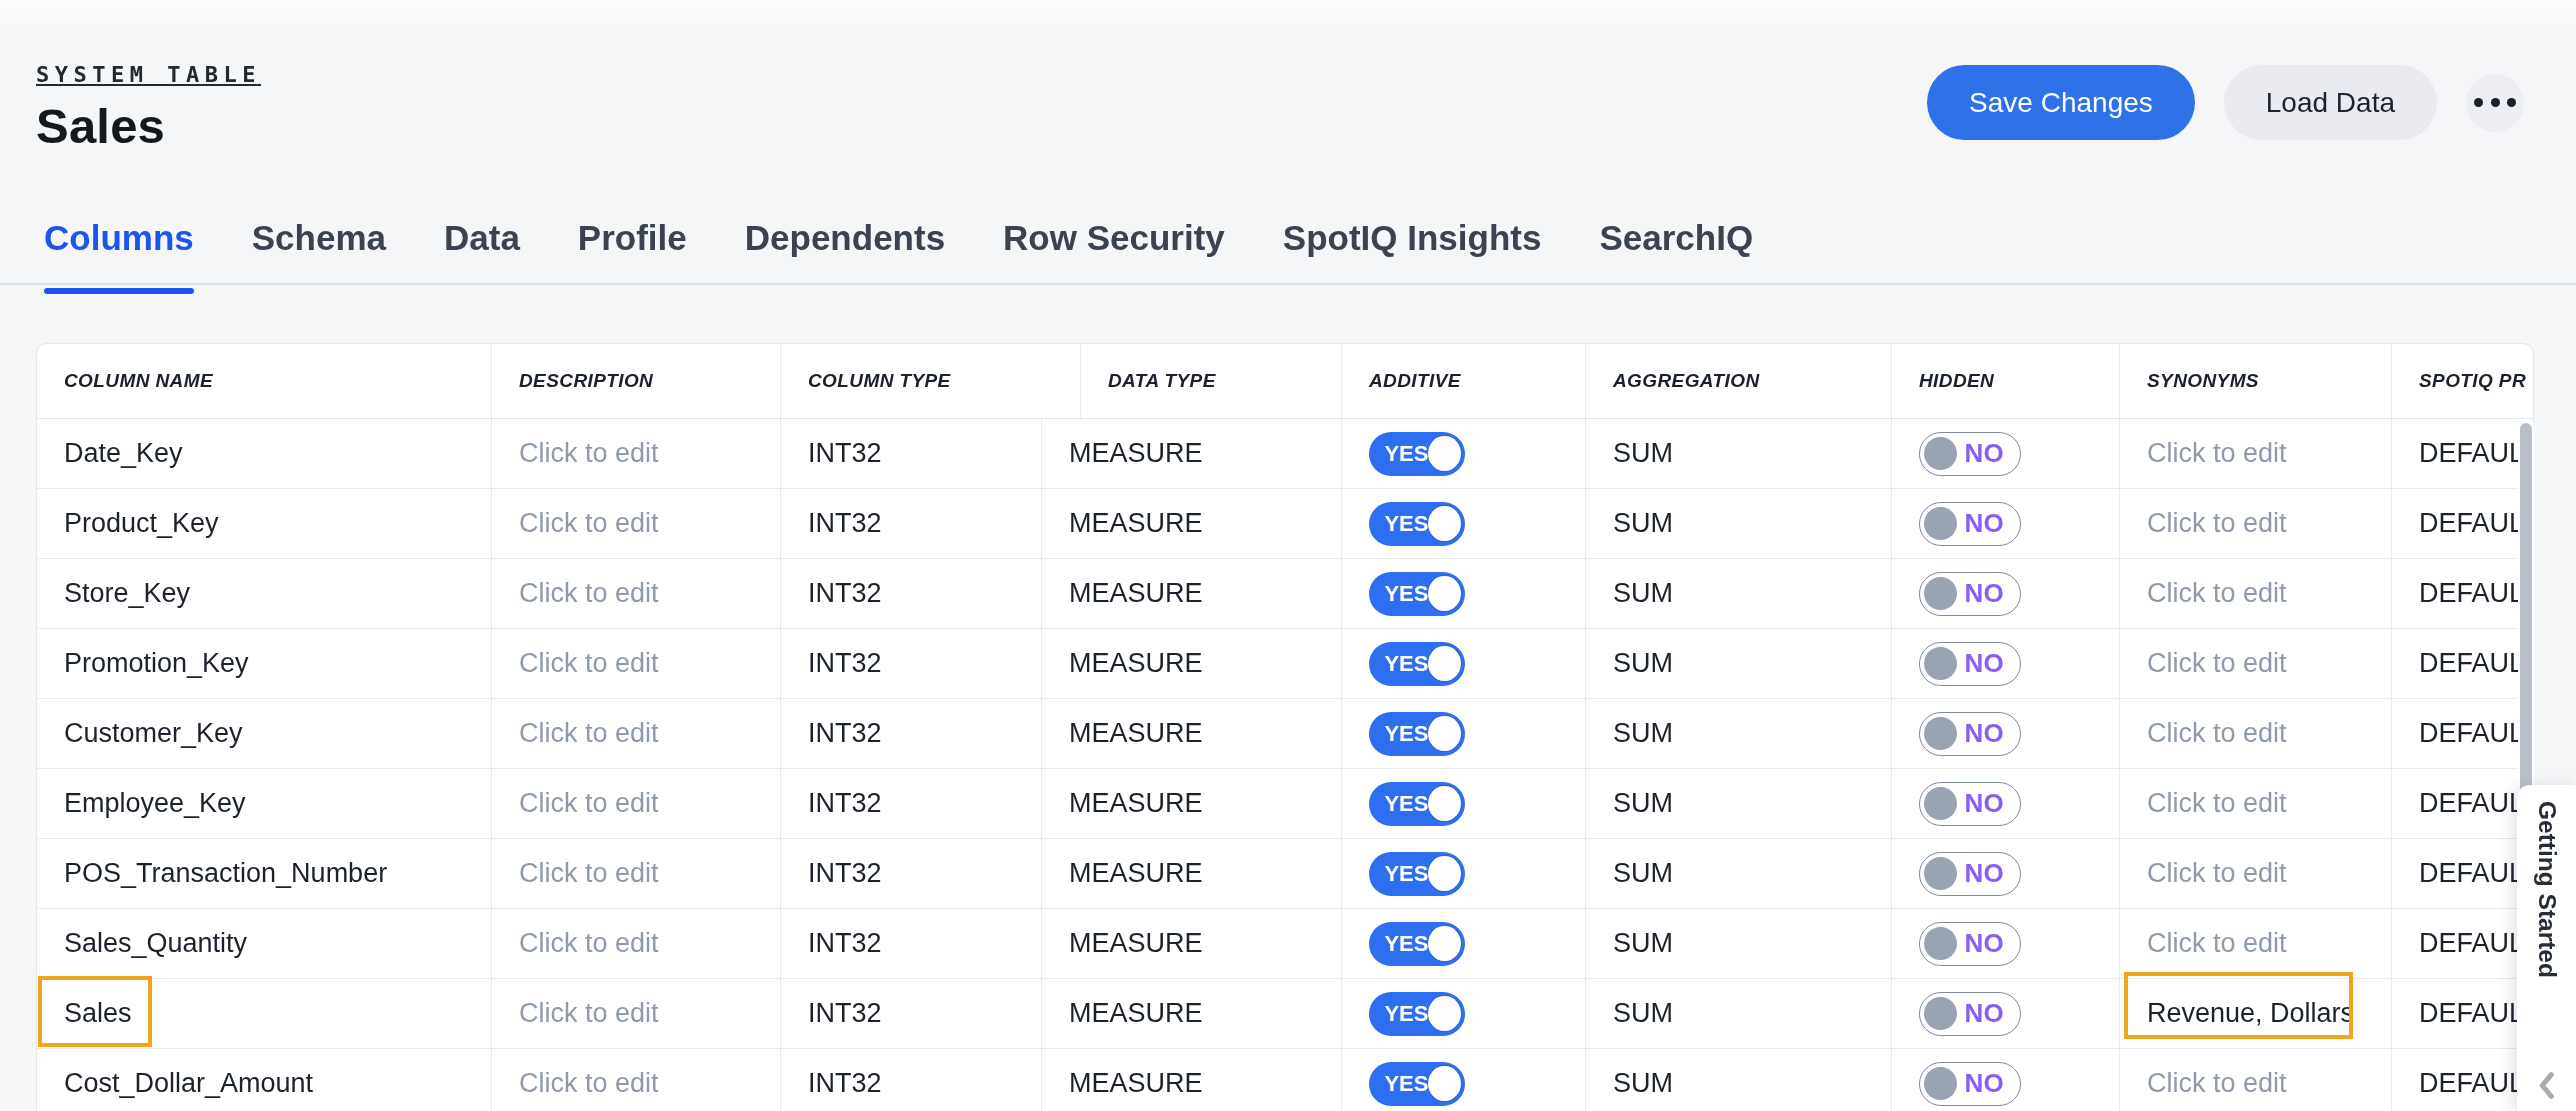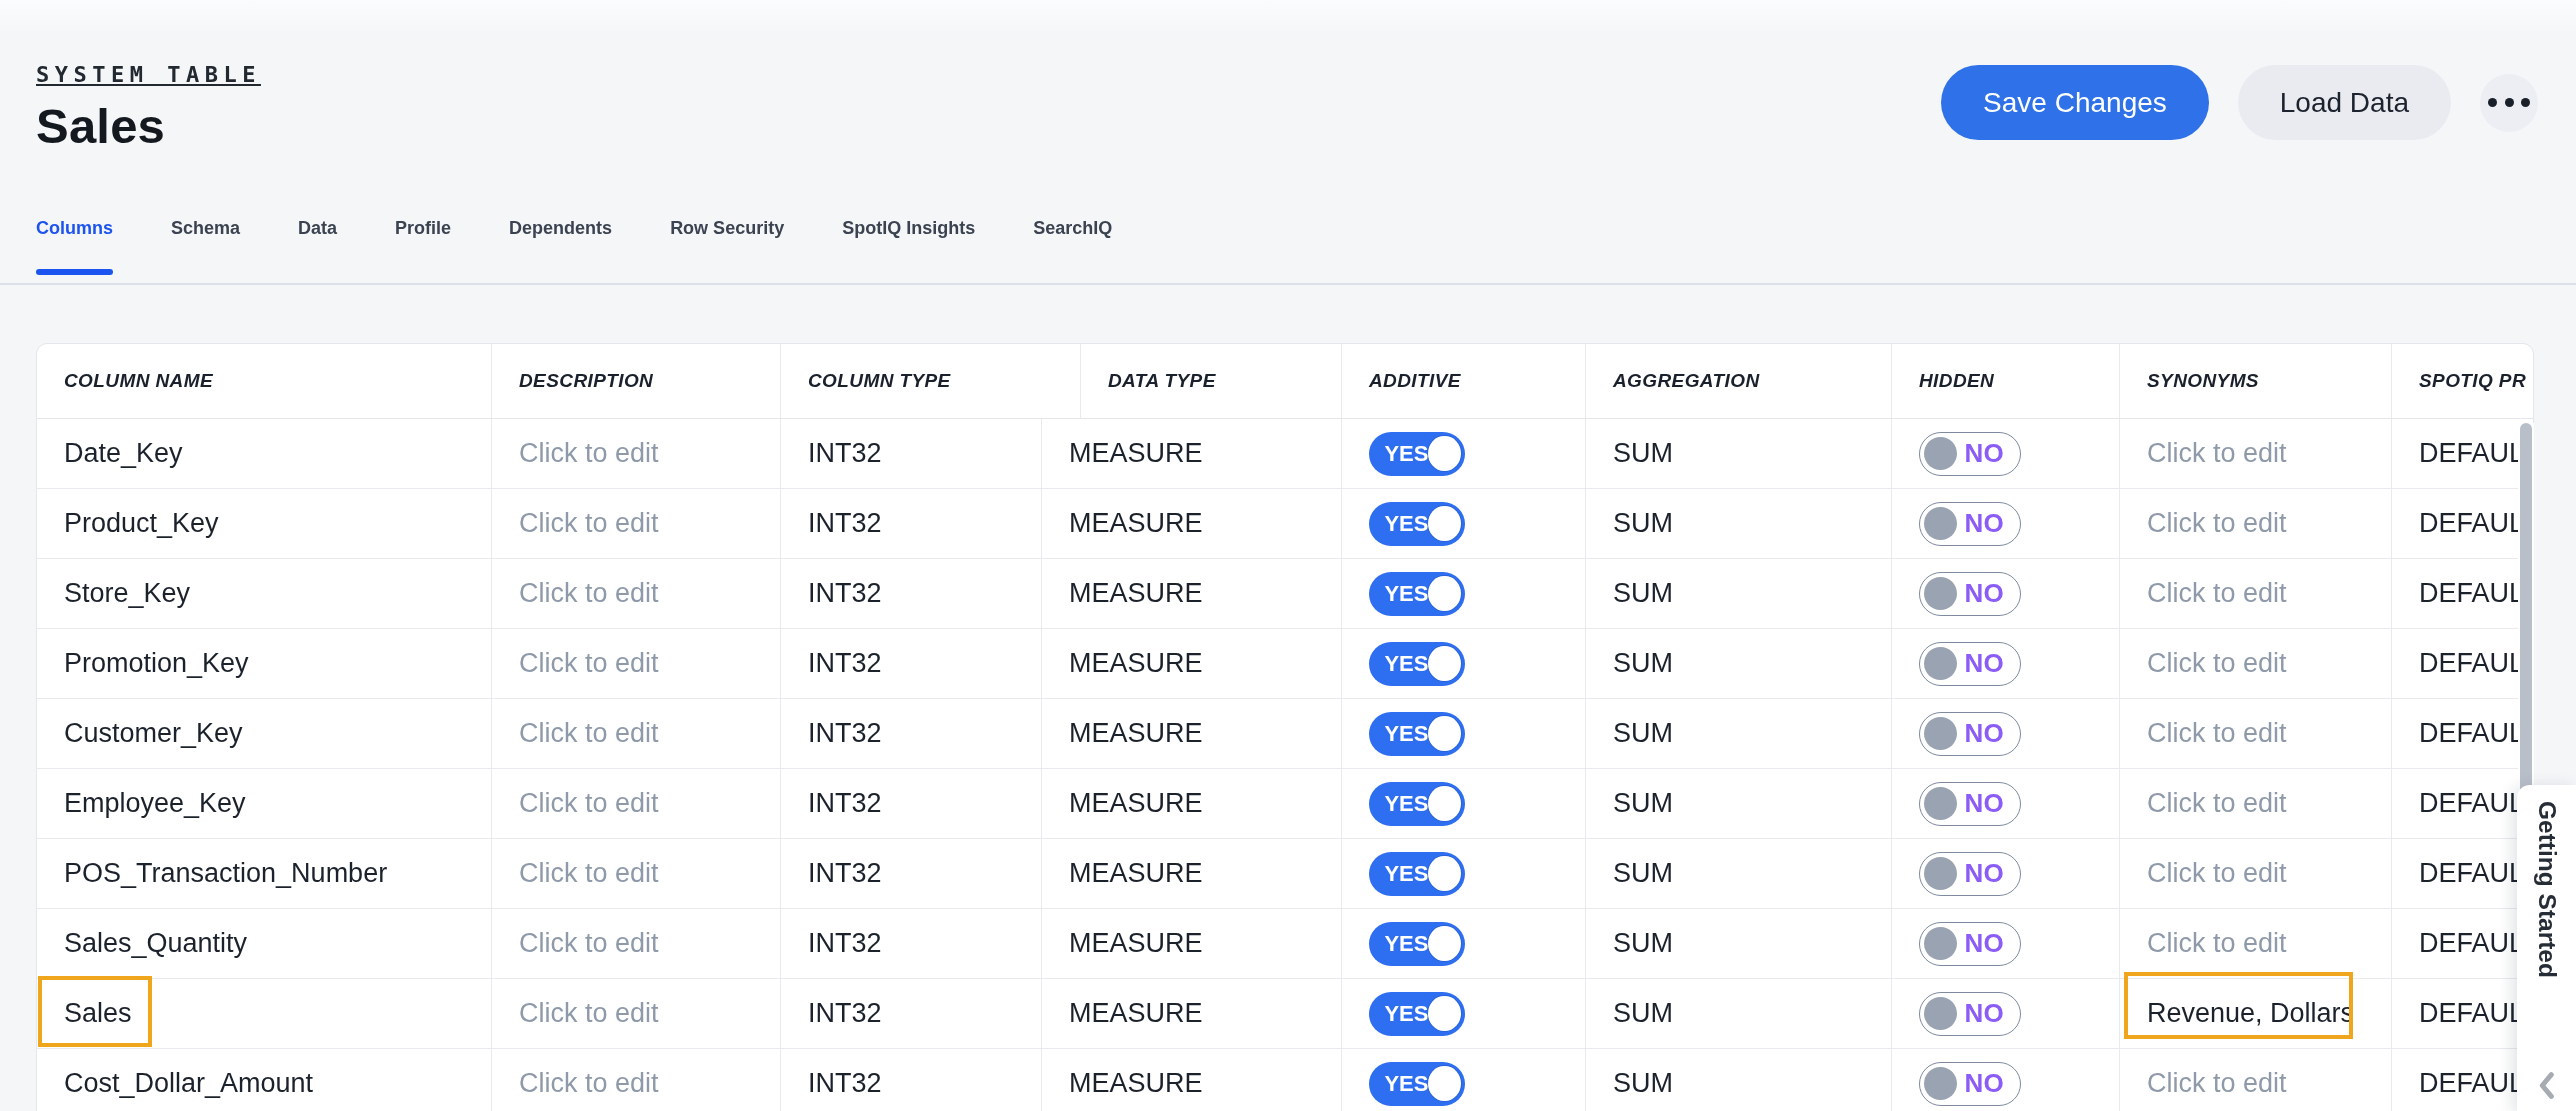--- a/index.html
+++ b/index.html
@@ -15,41 +15,41 @@
   .eyebrow {
     position:absolute; left:36px; top:62px;
     font-family:"DejaVu Sans Mono", monospace;
     font-size:22px; font-weight:700; letter-spacing:5.5px; color:#232931;text-decoration:underline;
   }
   .page-title {
     position:absolute; left:36px; top:98px;
     font-size:49px; font-weight:700; color:#14191f; letter-spacing:0.2px;
   }
   .actions {
-    position:absolute; top:65px; right:38px; height:75px;
+    position:absolute; top:65px; right:52px; height:75px;
     display:flex; align-items:center; gap:29px;
   }
   .btn {
     height:75px; border:none; border-radius:38px;
     font-family:inherit; font-size:28px; font-weight:500;
     display:flex; align-items:center; justify-content:center;
     padding:0 42px; cursor:pointer; white-space:nowrap;
   }
   .btn-primary { background:#2e71e9; color:#ffffff; }
   .btn-secondary { background:#e9ebf0; color:#1d232e; }
   .btn-more {
     width:58px; height:58px; border-radius:50%; background:#eceef3;
     display:flex; align-items:center; justify-content:center; gap:7.3px;
     border:none; cursor:pointer;
   }
   .btn-more i { width:9px; height:9px; border-radius:50%; background:#1a202a; display:block; }
   
   .tabs {
-    position:absolute; left:36px; top:218px;
-    display:flex; gap:58px; font-size:18px; font-weight:600; color:#3b4351;
+    position:absolute; left:44px; top:218px;
+    display:flex; gap:58px; font-size:35px; font-weight:600; color:#3b4351;
   }
   .tab { cursor:pointer; }
   .tab.active { color:#1c54ef; }
   .tab.active::after {
     content:""; display:block; height:6.4px; border-radius:3.6px;
     background:#1c54ef; margin-top:30px;
   }
   .tabs-divider { position:absolute; left:0; top:283px; width:2576px; height:1.8px; background:#dde1e7; }
   
   .card {

